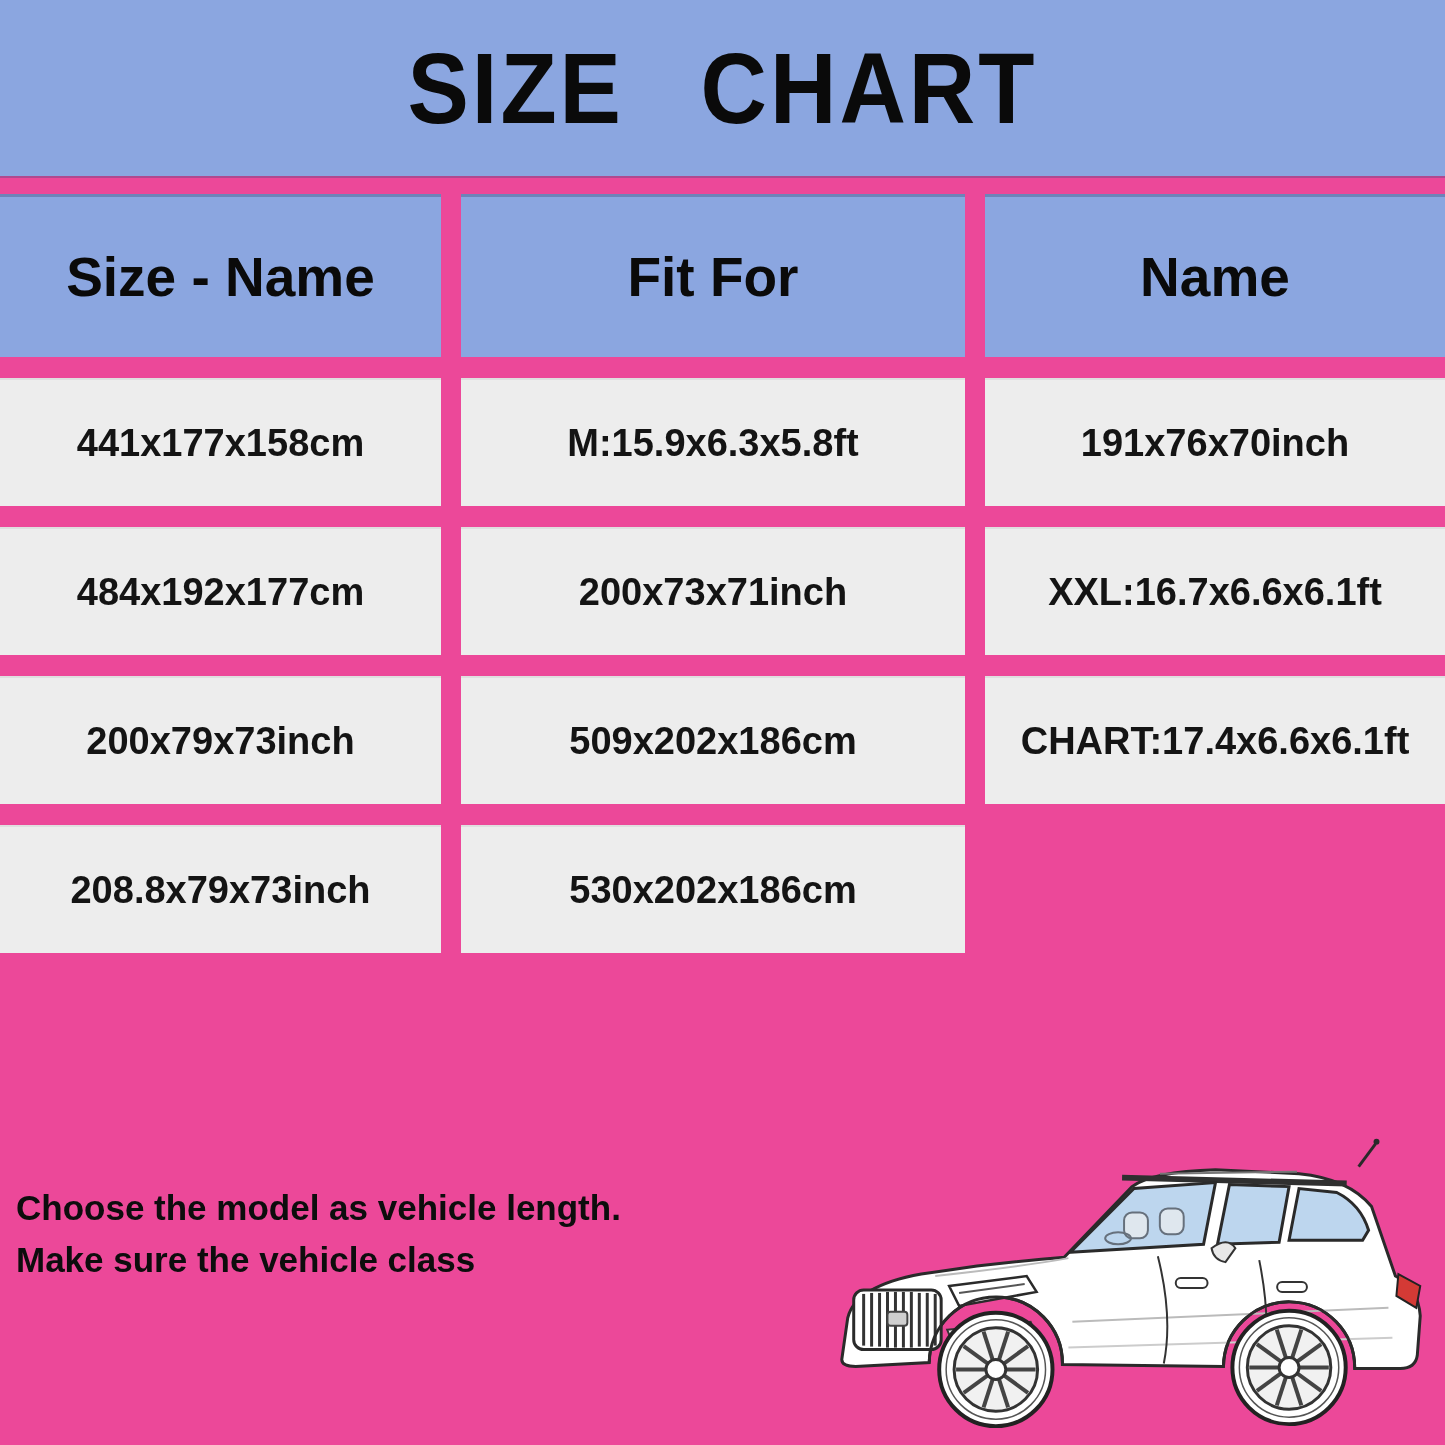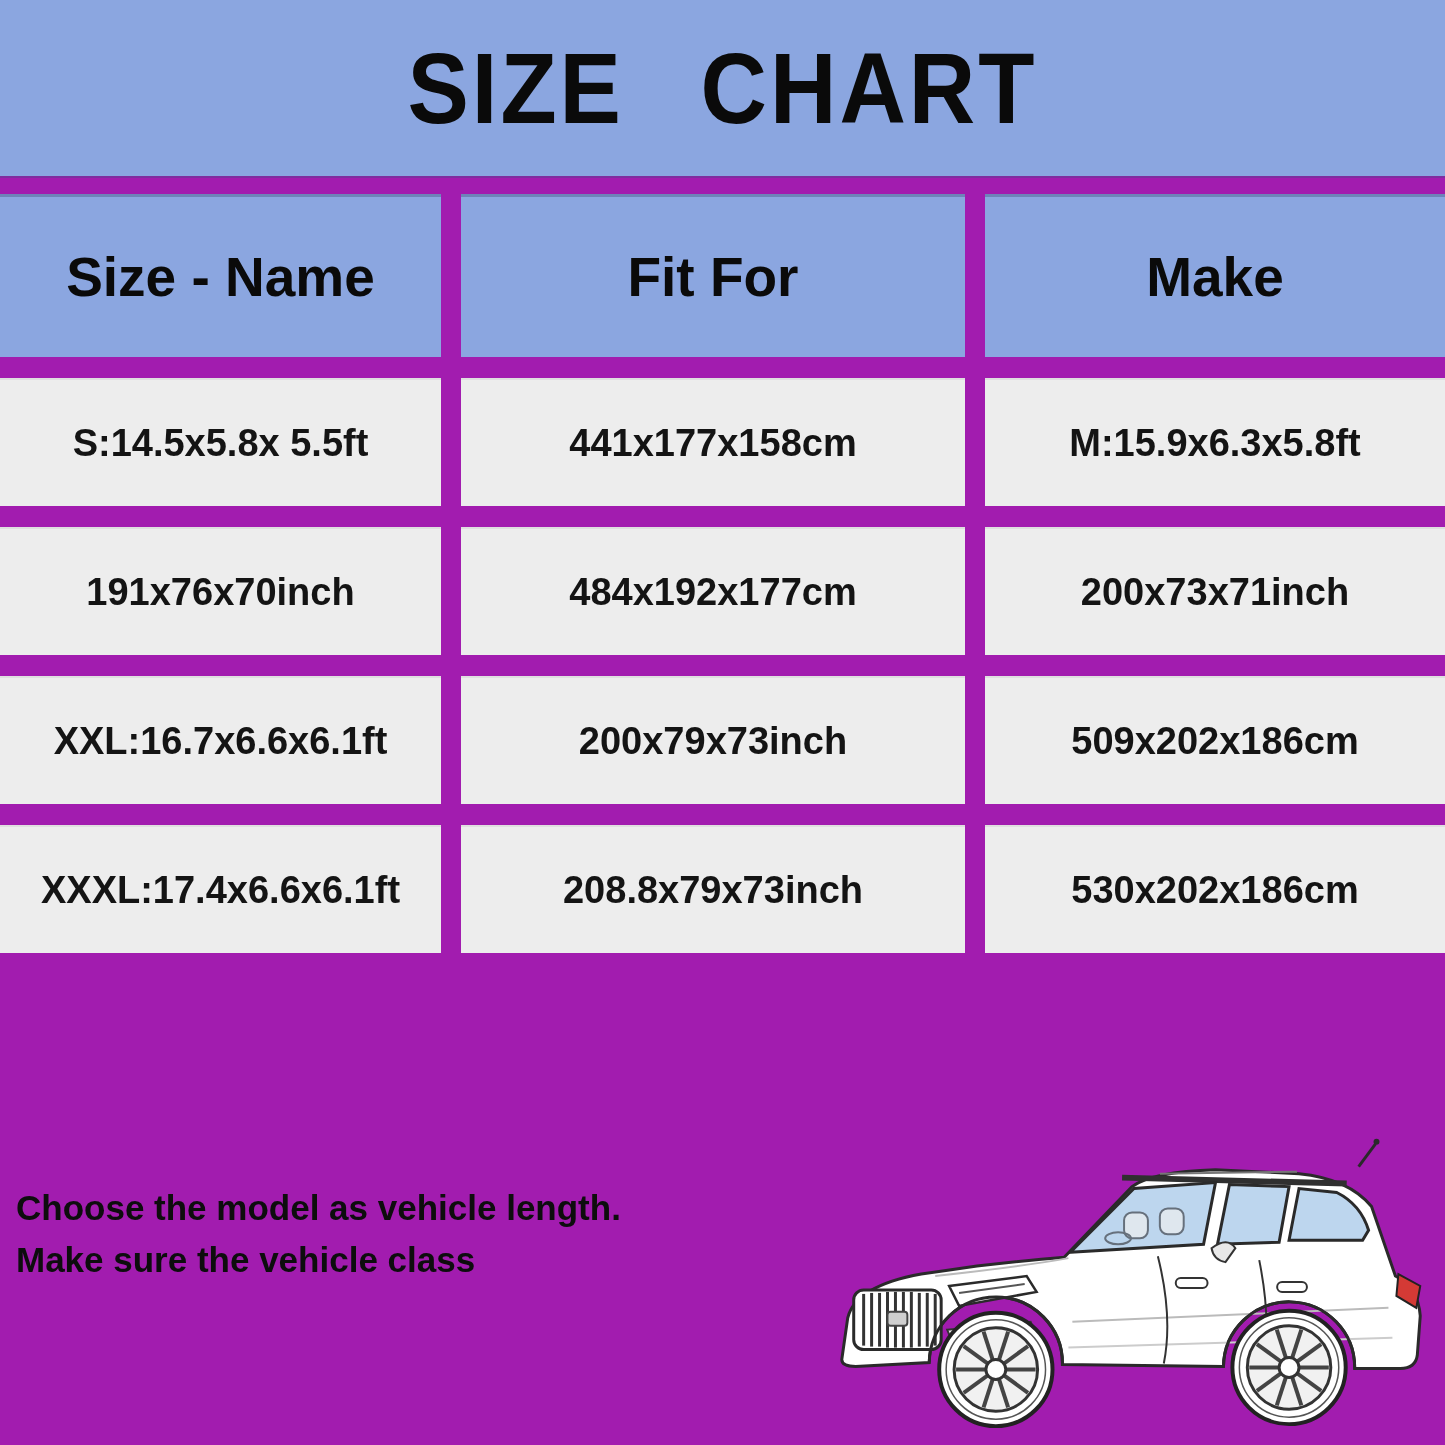--- a/index.html
+++ b/index.html
@@ -1,19 +1,19 @@
 <!DOCTYPE html>
 <html><head>
 <meta charset="utf-8">
 <style>
   html,body{margin:0;padding:0;}
   .page{
     position:relative;
     width:1445px;height:1445px;
-    background:#a21caf;
+    background:#ec4899;
     overflow:hidden;
     font-family:"Liberation Sans", sans-serif;
     color:#0d0d0d;
   }
   
   .banner{
     position:absolute;left:0;top:0;width:1445px;height:176px;
     background:#8ba6e0;
     display:flex;align-items:center;justify-content:center;
     box-shadow:0 2px 0 rgba(64,78,128,0.35);
@@ -60,36 +60,35 @@
 <div class="page">
 
   <div class="banner">
     <div class="banner-title">SIZE CHART</div>
   </div>
 
   <div class="grid">
 
     <div class="hcell">Size - Name</div>
     <div class="hcell">Fit For</div>
-    <div class="hcell">Make</div>
+    <div class="hcell">Name</div>
 
-    <div class="cell">S:14.5x5.8x 5.5ft</div>
     <div class="cell">441x177x158cm</div>
 
     <div class="cell">M:15.9x6.3x5.8ft</div>
     <div class="cell">191x76x70inch</div>
     <div class="cell">484x192x177cm</div>
 
     <div class="cell">200x73x71inch</div>
 
     <div class="cell">XXL:16.7x6.6x6.1ft</div>
     <div class="cell">200x79x73inch</div>
     <div class="cell">509x202x186cm</div>
 
-    <div class="cell">XXXL:17.4x6.6x6.1ft</div>
+    <div class="cell">CHART:17.4x6.6x6.1ft</div>
     <div class="cell">208.8x79x73inch</div>
     <div class="cell">530x202x186cm</div>
   </div>
 
   <div class="notes">
     <div>Choose the model as vehicle length.</div>
     <div>Make sure the vehicle class</div>
   </div>
 
   <svg class="car" viewBox="0 0 620 330" aria-hidden="true">

